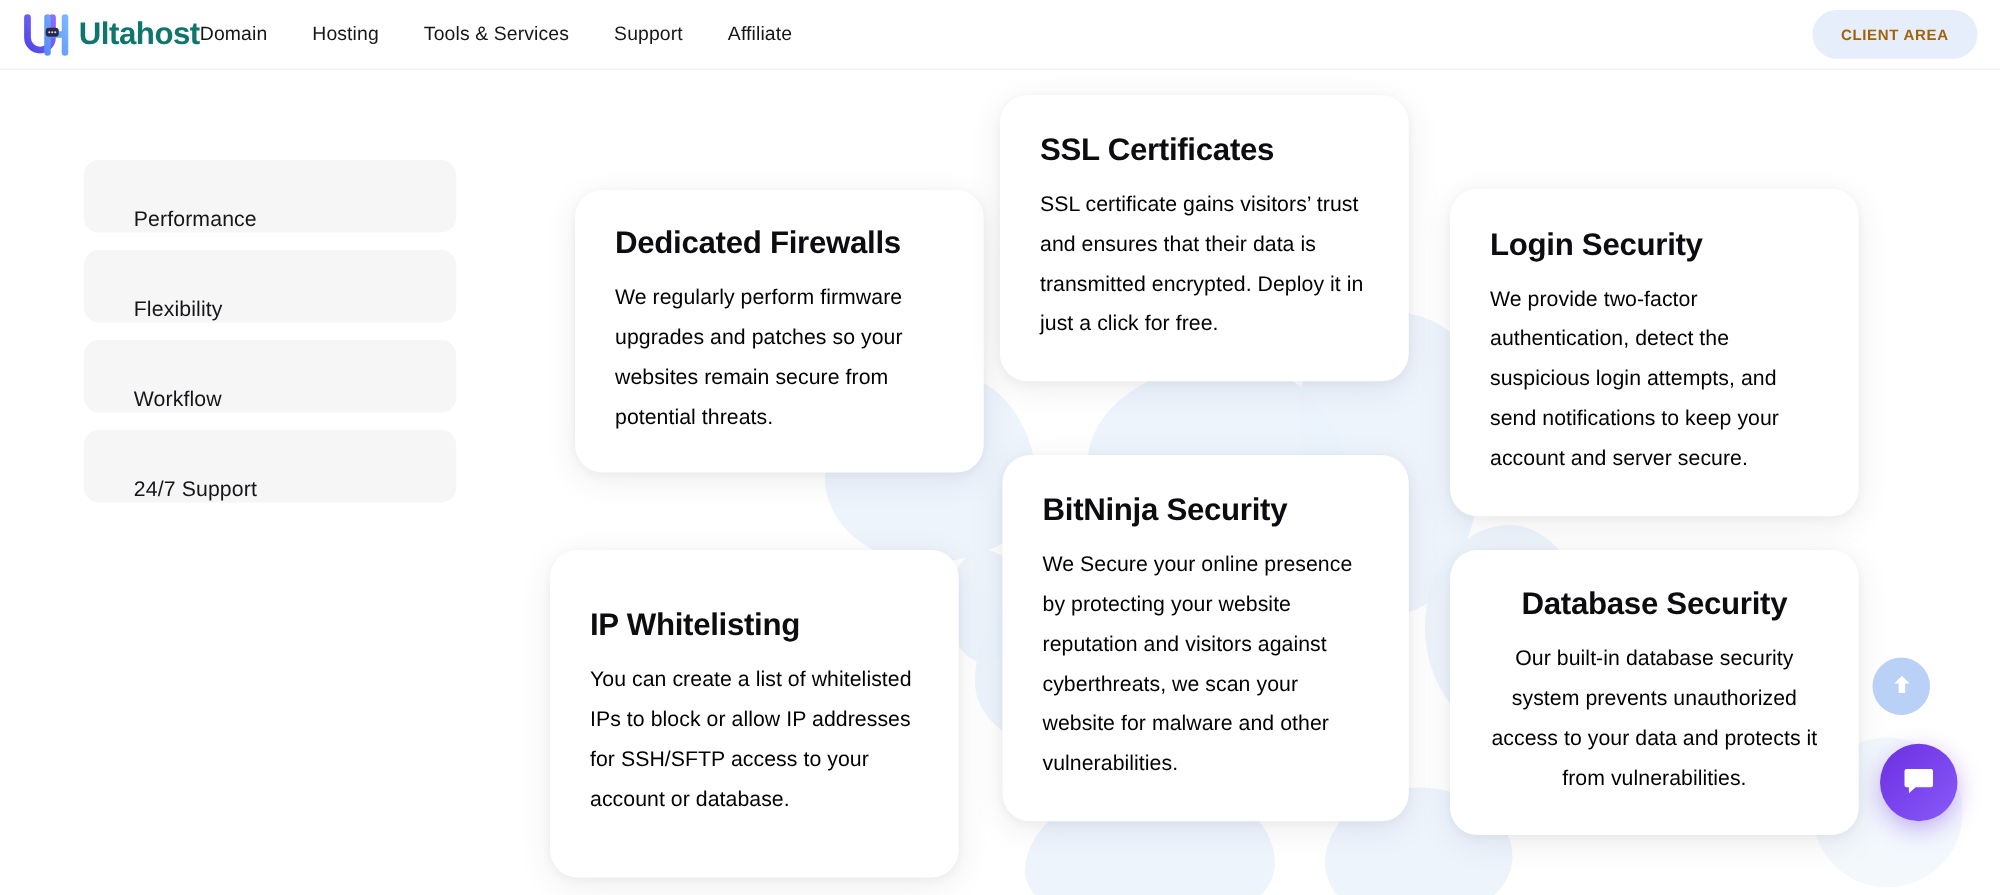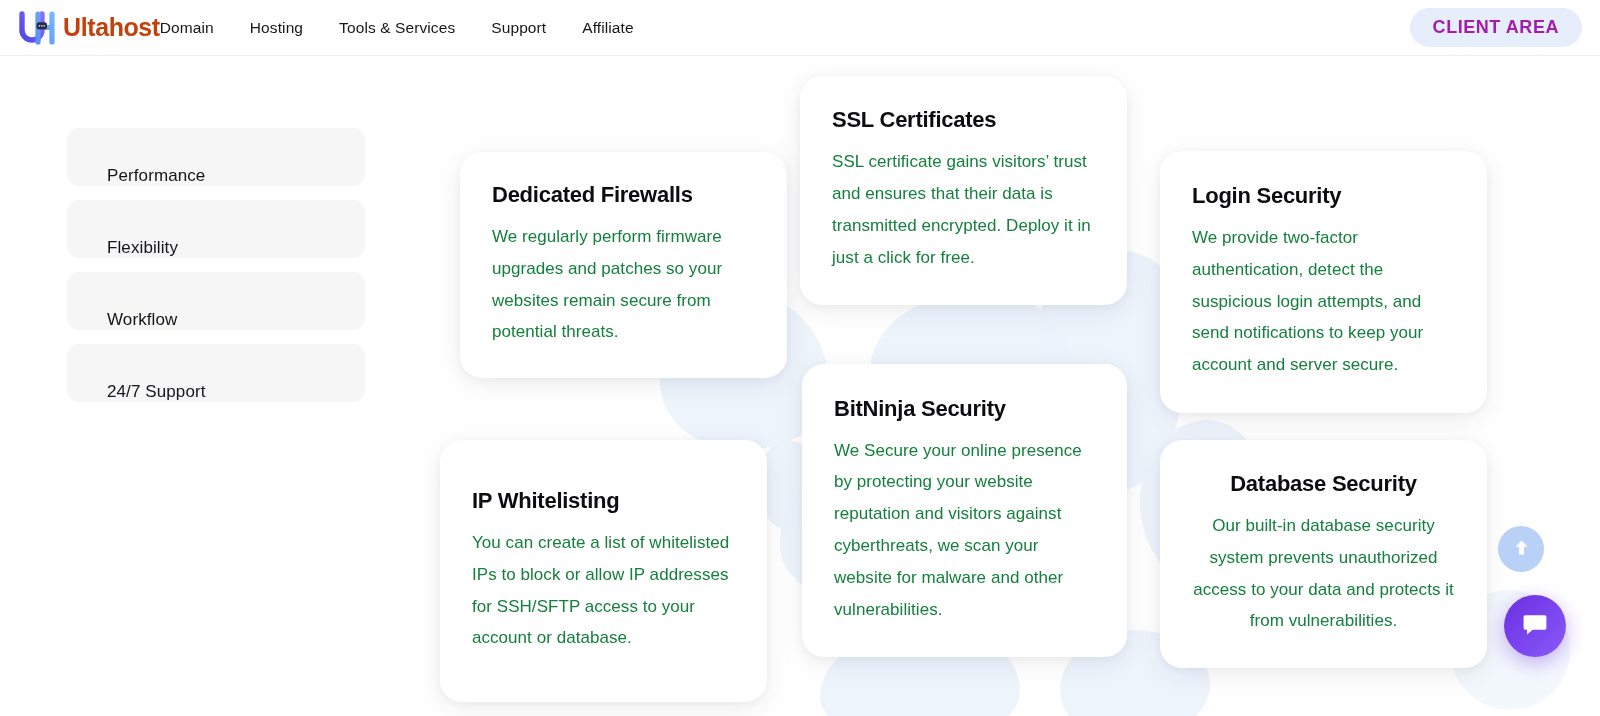--- a/index.html
+++ b/index.html
@@ -63,21 +63,21 @@
     gap: 3px;
     margin-left: 18px;
     cursor: pointer;
     user-select: none;
   }
   .brand-mark { display: block; }
   .brand-name {
     font-size: 25px;
     font-weight: 700;
     letter-spacing: -.4px;
-    color: #c2410c;
+    color: #0f766e;
   }
 
   .nav {
     display: flex;
     align-items: center;
     gap: 36px;
   }
   .nav-item {
     font-size: 15.5px;
     color: #17171b;
@@ -90,22 +90,22 @@
     position: absolute;
     right: 18px;
     top: 8px;
     height: 39px;
     padding: 0 23px;
     display: flex;
     align-items: center;
     justify-content: center;
     border-radius: 22px;
     background: #e6edfb;
-    color: #a21caf;
-    font-size: 18px;
+    color: #a16207;
+    font-size: 12px;
     font-weight: 700;
     letter-spacing: .55px;
     cursor: pointer;
     border: none;
     font-family: inherit;
   }
 
   
   .tabs {
     position: absolute;
@@ -150,30 +150,30 @@
     border-radius: 22px;
     box-shadow: 0 6px 28px rgba(23, 26, 50, .075),
                 0 2px 8px rgba(23, 26, 50, .045);
     z-index: 6;
     padding: 0 32px;
     display: flex;
     flex-direction: column;
     justify-content: center;
   }
   .card-title {
-    font-size: 22px;
+    font-size: 25px;
     font-weight: 700;
     color: #0d0d11;
     letter-spacing: -.25px;
     margin-bottom: 13px;
   }
   .card-body {
     font-size: 17px;
     line-height: 1.87;
-    color: #15803d;
+    color: #000000;
     letter-spacing: .05px;
   }
 
   
   .c-firewall { left: 460px;  top: 152px; width: 327px; height: 226px; }
   .c-ssl      { left: 800px;  top: 76px;  width: 327px; height: 229px; }
   .c-login    { left: 1160px; top: 151px; width: 327px; height: 262px; }
   .c-ipwl     { left: 440px;  top: 440px; width: 327px; height: 262px; }
   .c-bitninja { left: 802px;  top: 364px; width: 325px; height: 293px; }
   .c-dbsec    { left: 1160px; top: 440px; width: 327px; height: 228px; text-align: center; }

